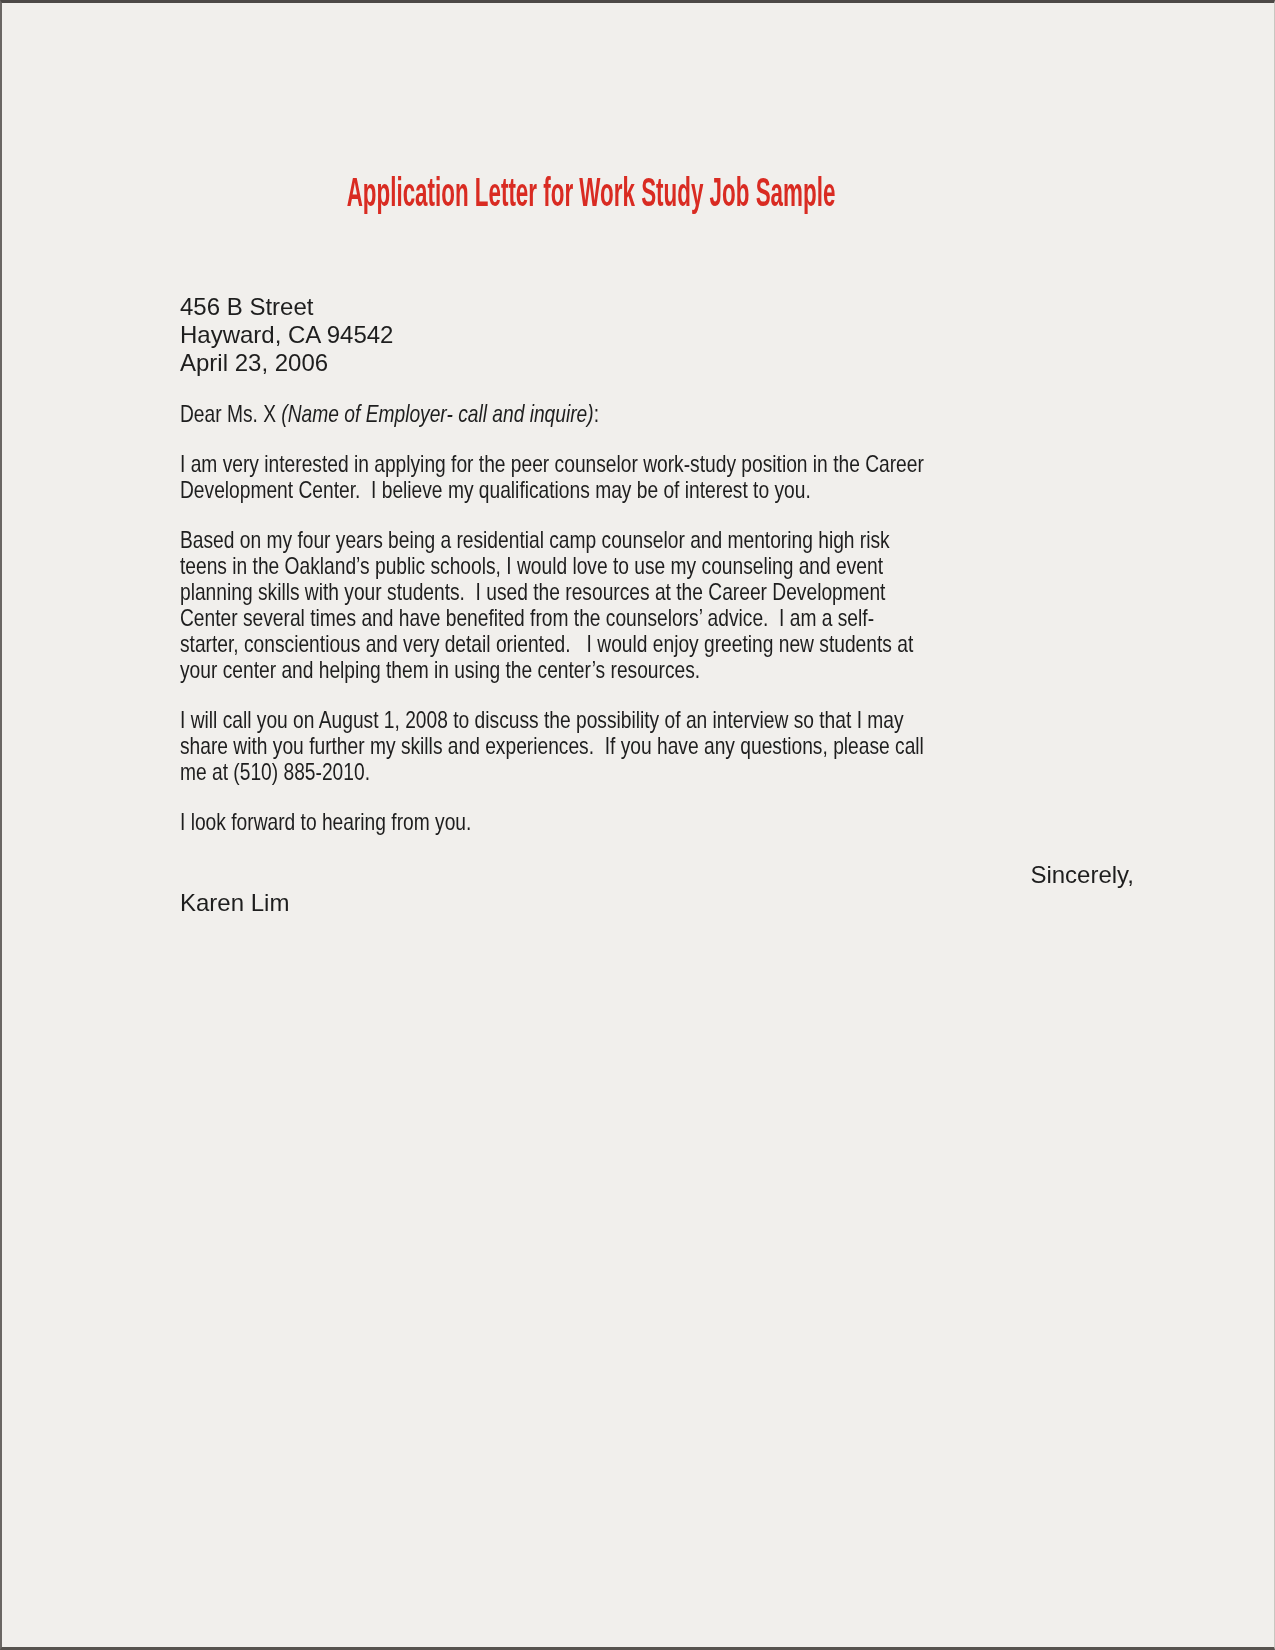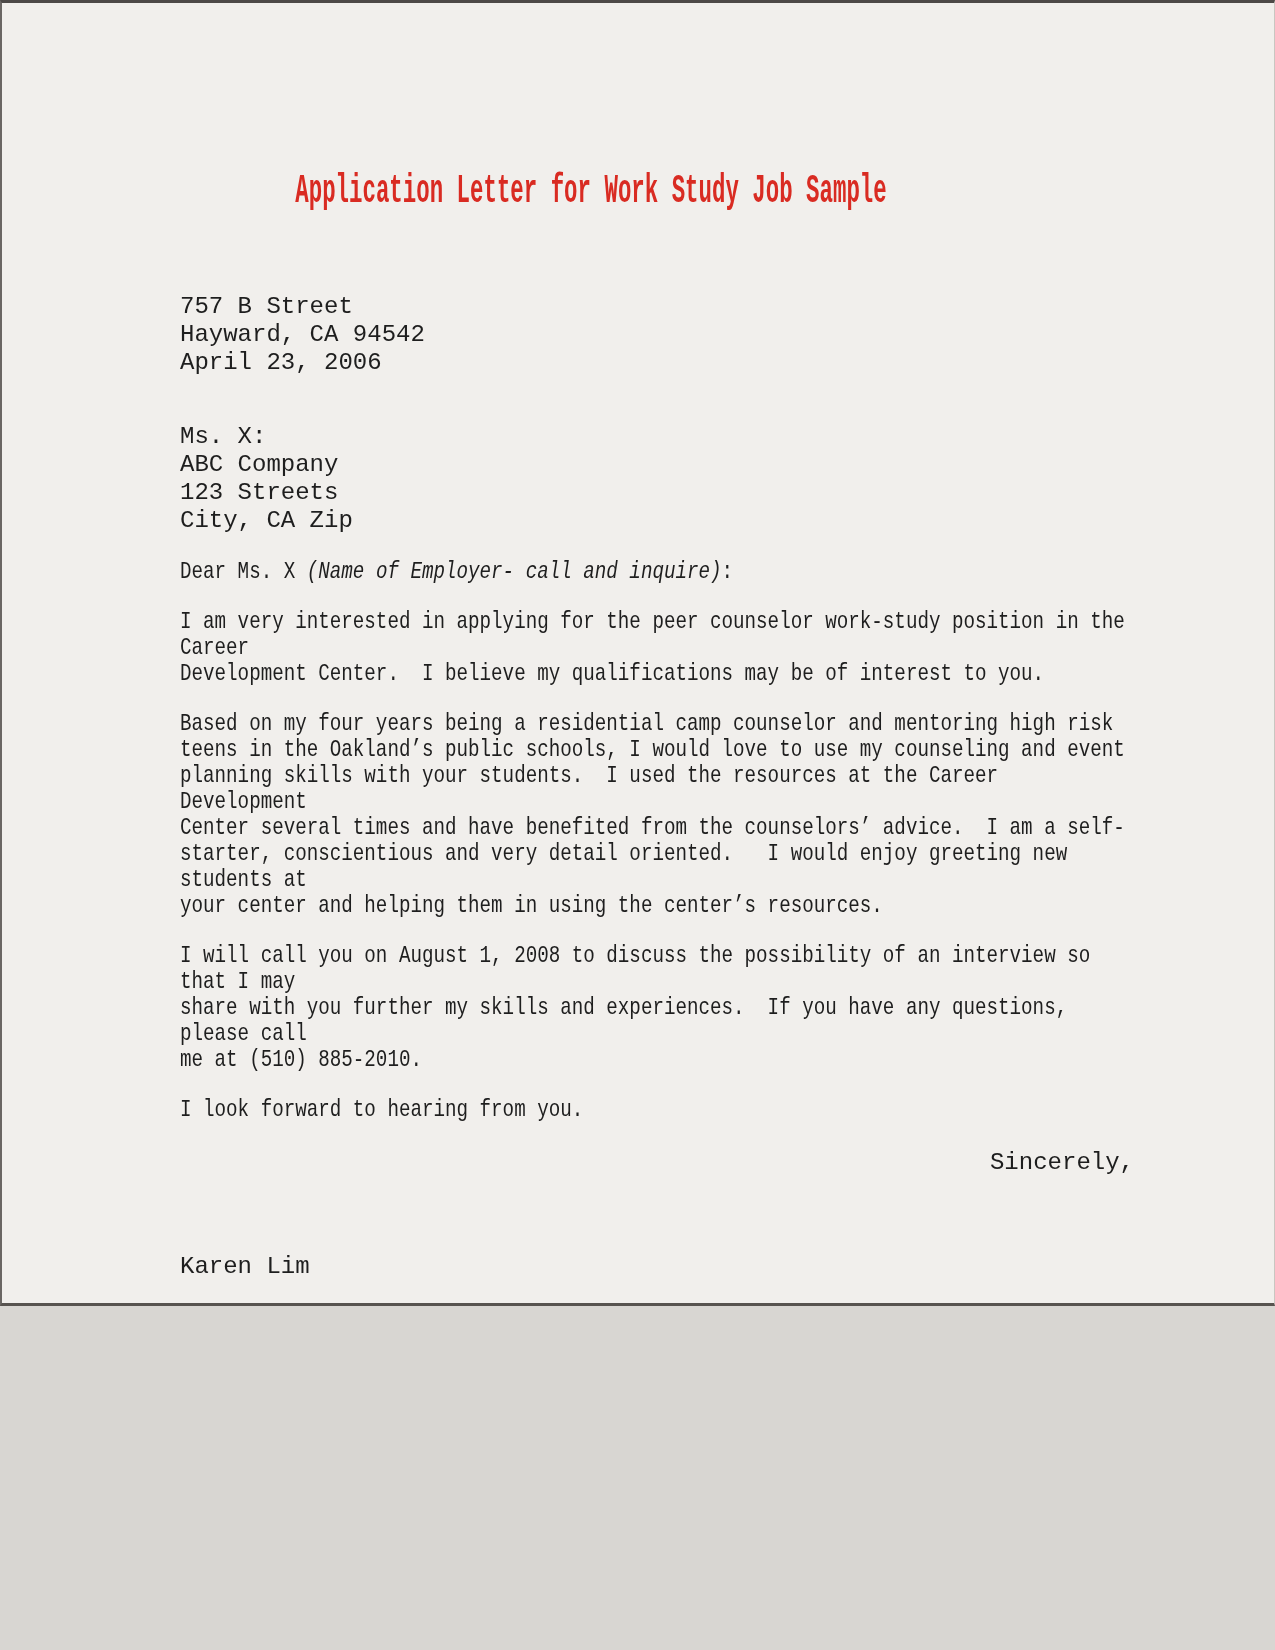--- a/index.html
+++ b/index.html
@@ -3,31 +3,31 @@
 <meta charset="utf-8">
 <style>
   html, body {
     margin: 0;
     padding: 0;
     background: #d8d6d2;
   }
   .page {
     position: relative;
     width: 1275px;
-    height: 1306px;
+    height: 1650px;
     margin: 0 auto;
     background: #f1efec;
     box-sizing: border-box;
     border-top: 3px solid #4d4947;
     border-left: 2px solid #6a6663;
     border-bottom: 3px solid #57534f;
     border-right: 1px solid #c9c6c1;
     overflow: hidden;
     color: #1e1e1e;
-    font-family: Liberation Mono, monospace;
+    font-family: Liberation Sans, sans-serif;
   }
   .content {
     padding: 0 140px 0 178px;
   }
   .title {
     margin: 168px 0 0 0;
     font-size: 40px;
     line-height: 42px;
     font-weight: 700;
     text-align: center;
@@ -51,39 +51,35 @@
     transform: scaleX(0.8);
     transform-origin: 0 50%;
   }
   .italic { font-style: italic; }
   .sender-address   { margin-top: 80px; }
   .letter-date      { }
   .recipient-address{ margin-top: 46px; }
   .salutation       { margin-top: 24px; }
   .para             { margin-top: 24px; }
   .closing          { margin-top: 26px; text-align: right; }
-  .signature        { margin-top: 76px; }
+  .signature        { }
 </style>
 </head>
 <body>
 
 <div class="page" style="background: rgb(241, 239, 236); color: rgb(30, 30, 30);">
   <h1 class="title" style="color: rgb(217, 43, 34);">Application Letter for Work Study Job Sample</h1>
 
   <div class="content">
 
-    <p class="block regular sender-address">757 B Street
+    <p class="block regular sender-address">456 B Street
 Hayward, CA 94542</p>
 
     <p class="block regular letter-date">April 23, 2006</p>
 
-    <p class="block regular recipient-address">Ms. X:
-ABC Company
-123 Streets
-City, CA Zip</p>
 
     <p class="block condensed salutation"><span>Dear Ms. X </span><span class="italic">(Name of Employer- call and inquire)</span><span>:</span></p>
 
     <p class="block condensed para">I am very interested in applying for the peer counselor work-study position in the Career
 Development Center.  I believe my qualifications may be of interest to you.</p>
 
     <p class="block condensed para">Based on my four years being a residential camp counselor and mentoring high risk
 teens in the Oakland’s public schools, I would love to use my counseling and event
 planning skills with your students.  I used the resources at the Career Development
 Center several times and have benefited from the counselors’ advice.  I am a self-

